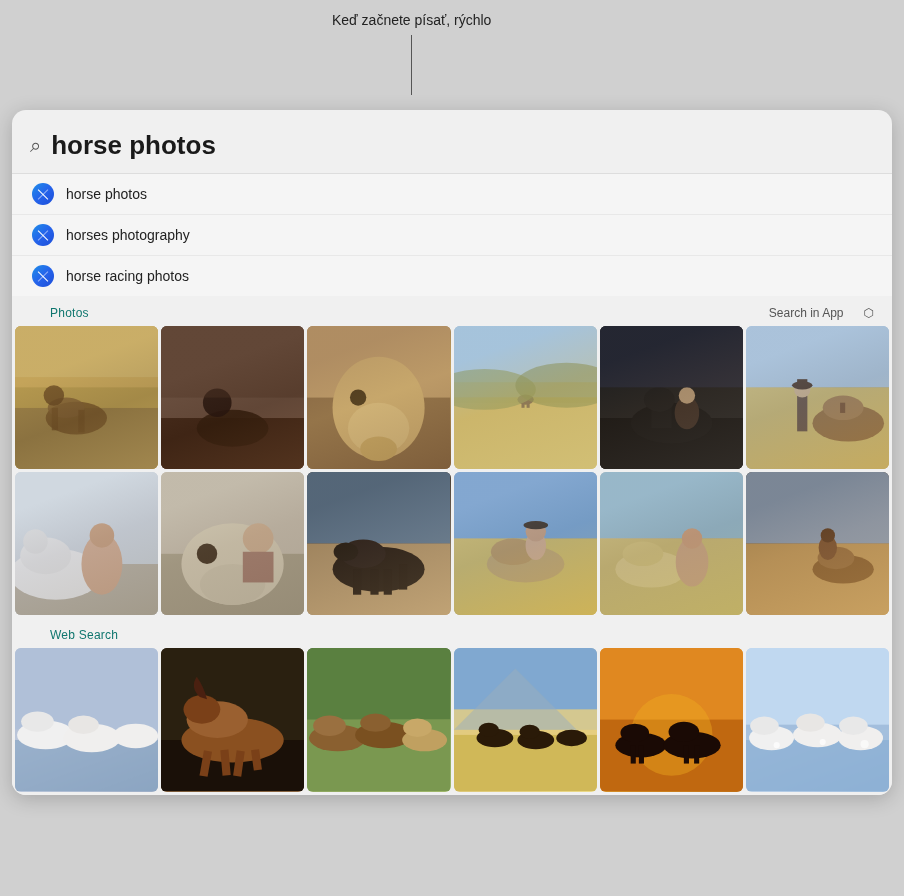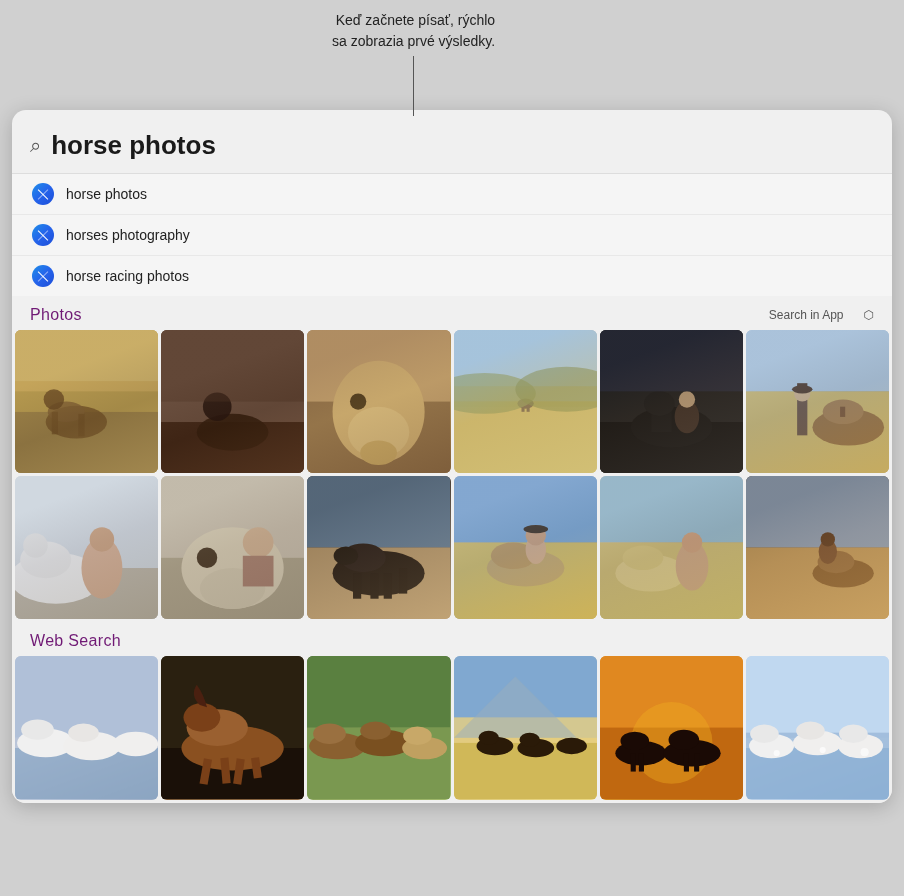--- a/index.html
+++ b/index.html
@@ -121,24 +121,25 @@
 
     
     .section-header {
       display: flex;
       justify-content: space-between;
       align-items: center;
       padding: 10px 18px 6px 18px;
       background: #f0f0f0;
     }
     .section-title {
-      font-size: 16px;
-      color: #701a75;
+      font-size: 12px;
+      color: #0f766e;
       font-weight: 500;
       letter-spacing: 0.02em;
+      margin-left: 20px;
     }
     .section-link {
       font-size: 12px;
       color: #555;
       cursor: pointer;
       display: flex;
       align-items: center;
       gap: 20px;
     }
 
@@ -204,21 +205,20 @@
       inset: 0;
       background: inherit;
       opacity: 0.3;
     }
   </style>
 </head>
 <body>
 
 <div class="tooltip-container">
   <span class="tooltip-text">Keď začnete písať, rýchlo</span>
-  <span class="tooltip-text">sa zobrazia prvé výsledky.</span>
   <div class="tooltip-line"></div>
 </div>
 
 <div class="search-panel">
 
   <div class="search-bar">
     <span class="search-icon-wrap">⌕</span>
     <span class="search-input-text">horse photos</span>
   </div>
 

